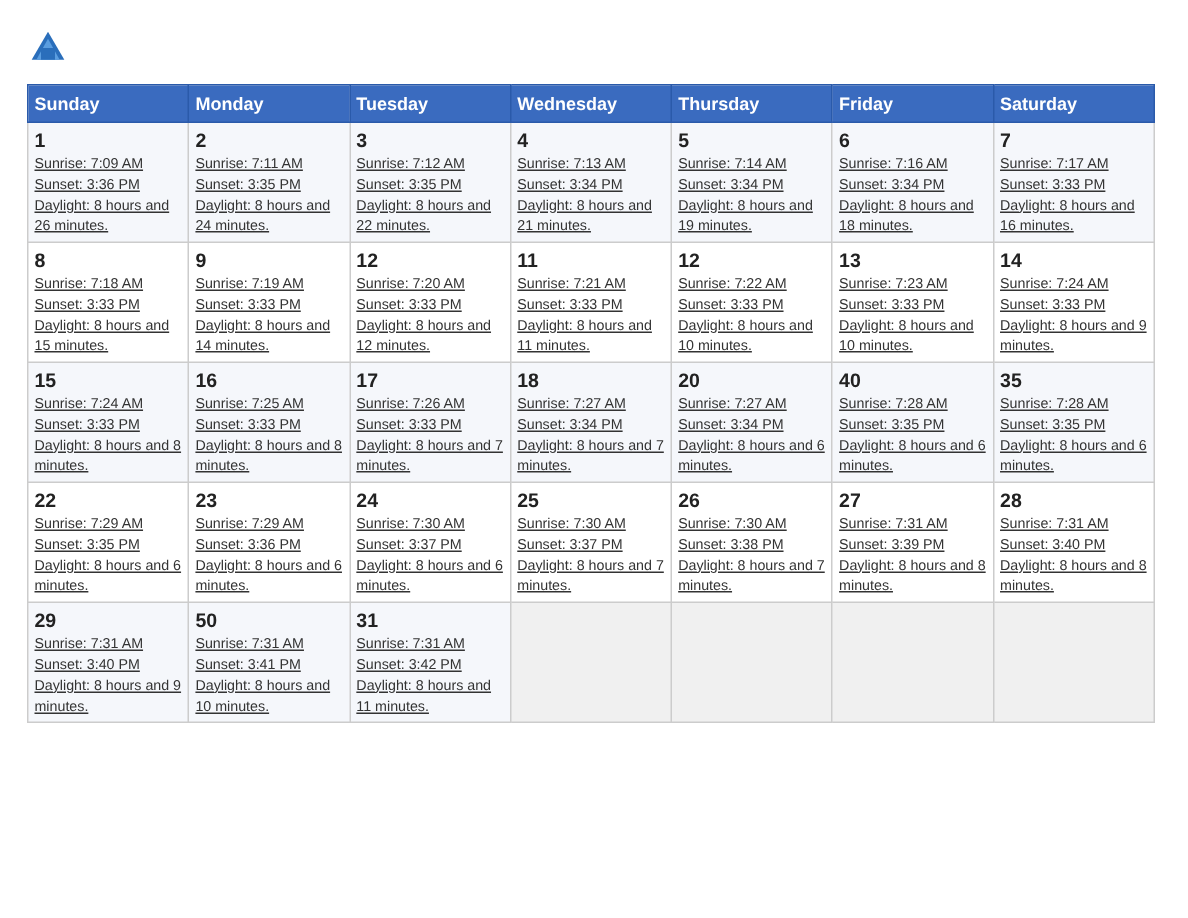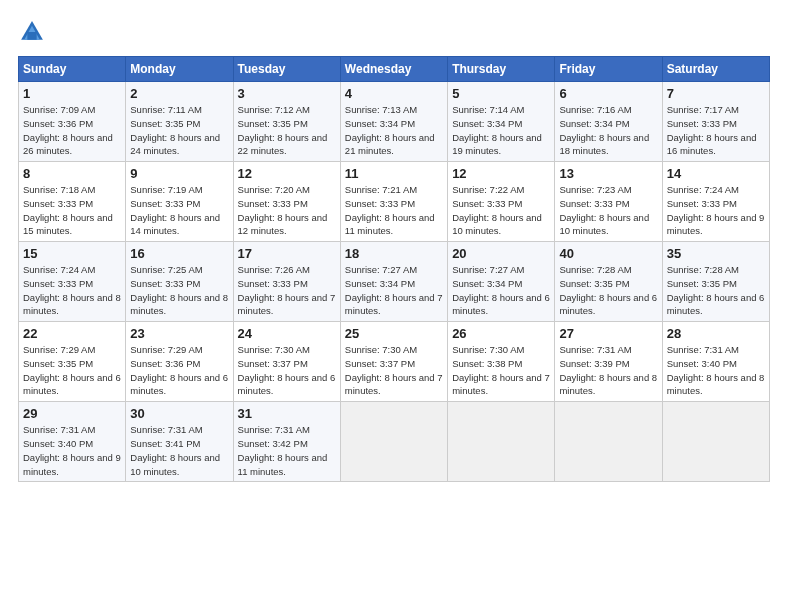--- a/index.html
+++ b/index.html
@@ -85,20 +85,21 @@
       font-size: 13px;
       font-weight: bold;
       color: #222;
       display: block;
       margin-bottom: 2px;
     }
     .day-info {
       font-size: 9.5px;
       color: #333;
       line-height: 1.45;
+      text-decoration: underline;
     }
     .empty-cell {
       background: #f0f0f0 !important;
     }
   </style>
 </head>
 <body>
 
 <div class="page">
   <div class="header">
@@ -367,21 +368,21 @@
         <tr>
           <td>
         <span class="day-num">29</span>
         <div class="day-info">
           Sunrise: 7:31 AM<br>
           Sunset: 3:40 PM<br>
           Daylight: 8 hours and 9 minutes.
         </div>
       </td>
           <td>
-        <span class="day-num">30</span>
+        <span class="day-num">50</span>
         <div class="day-info">
           Sunrise: 7:31 AM<br>
           Sunset: 3:41 PM<br>
           Daylight: 8 hours and 10 minutes.
         </div>
       </td>
           <td>
         <span class="day-num">31</span>
         <div class="day-info">
           Sunrise: 7:31 AM<br>

